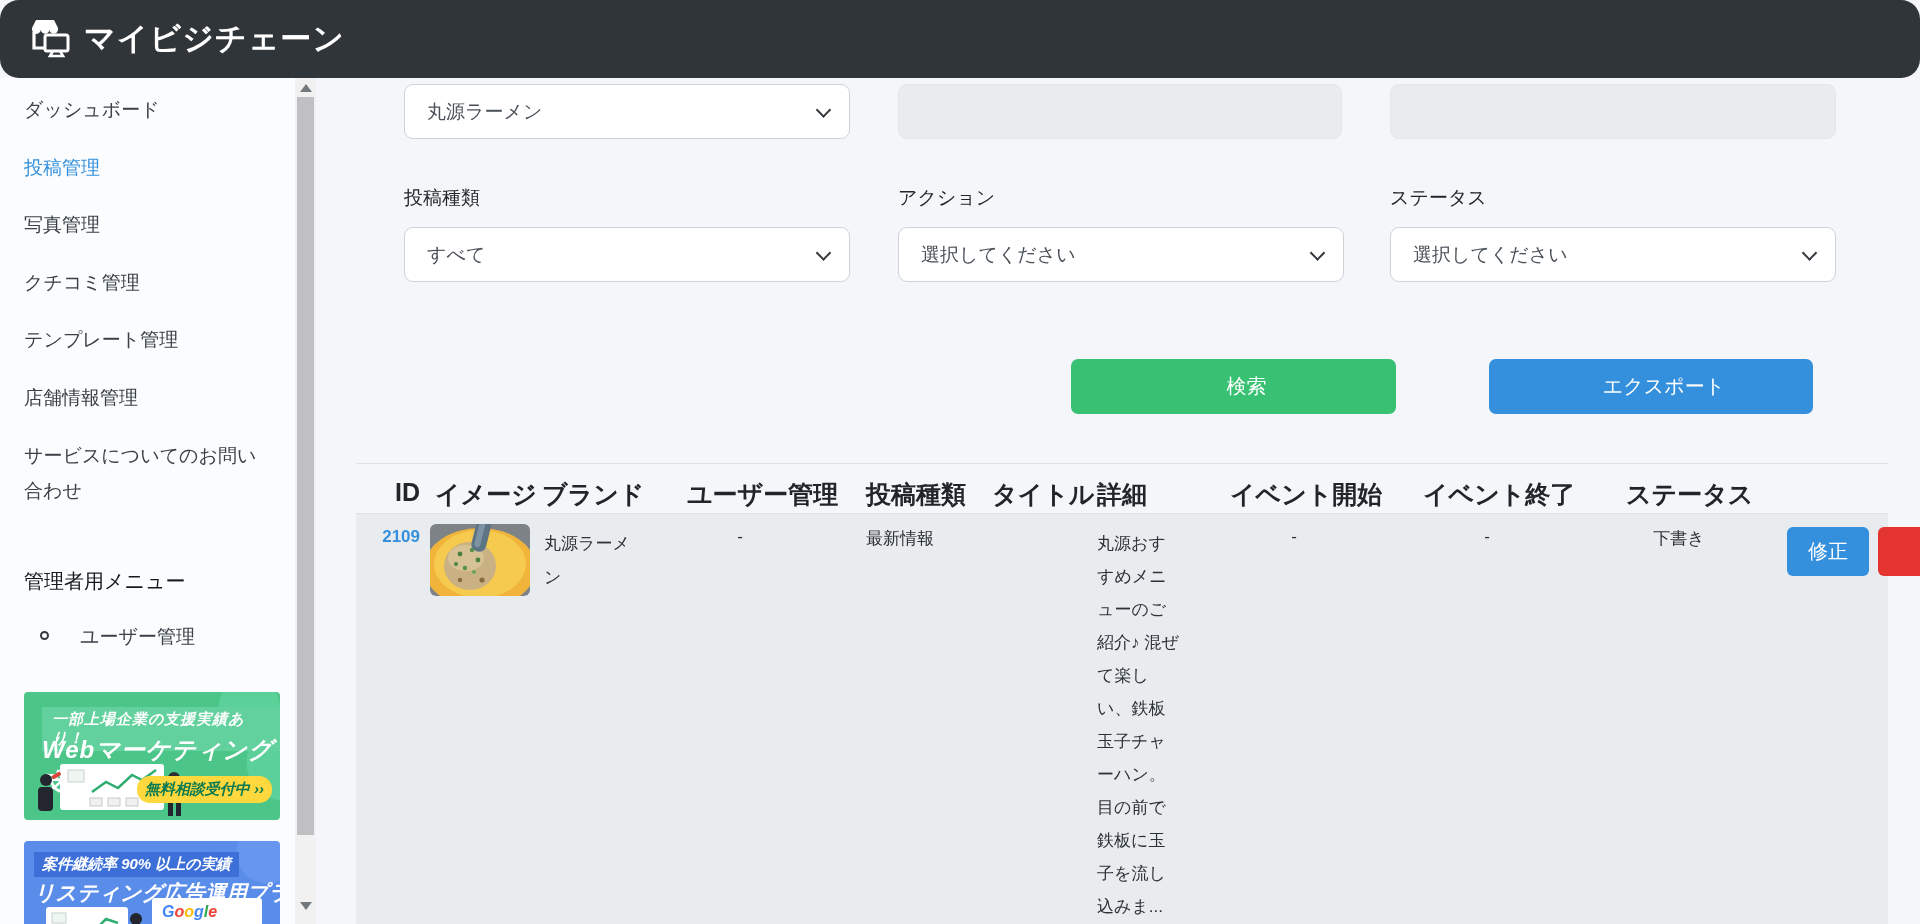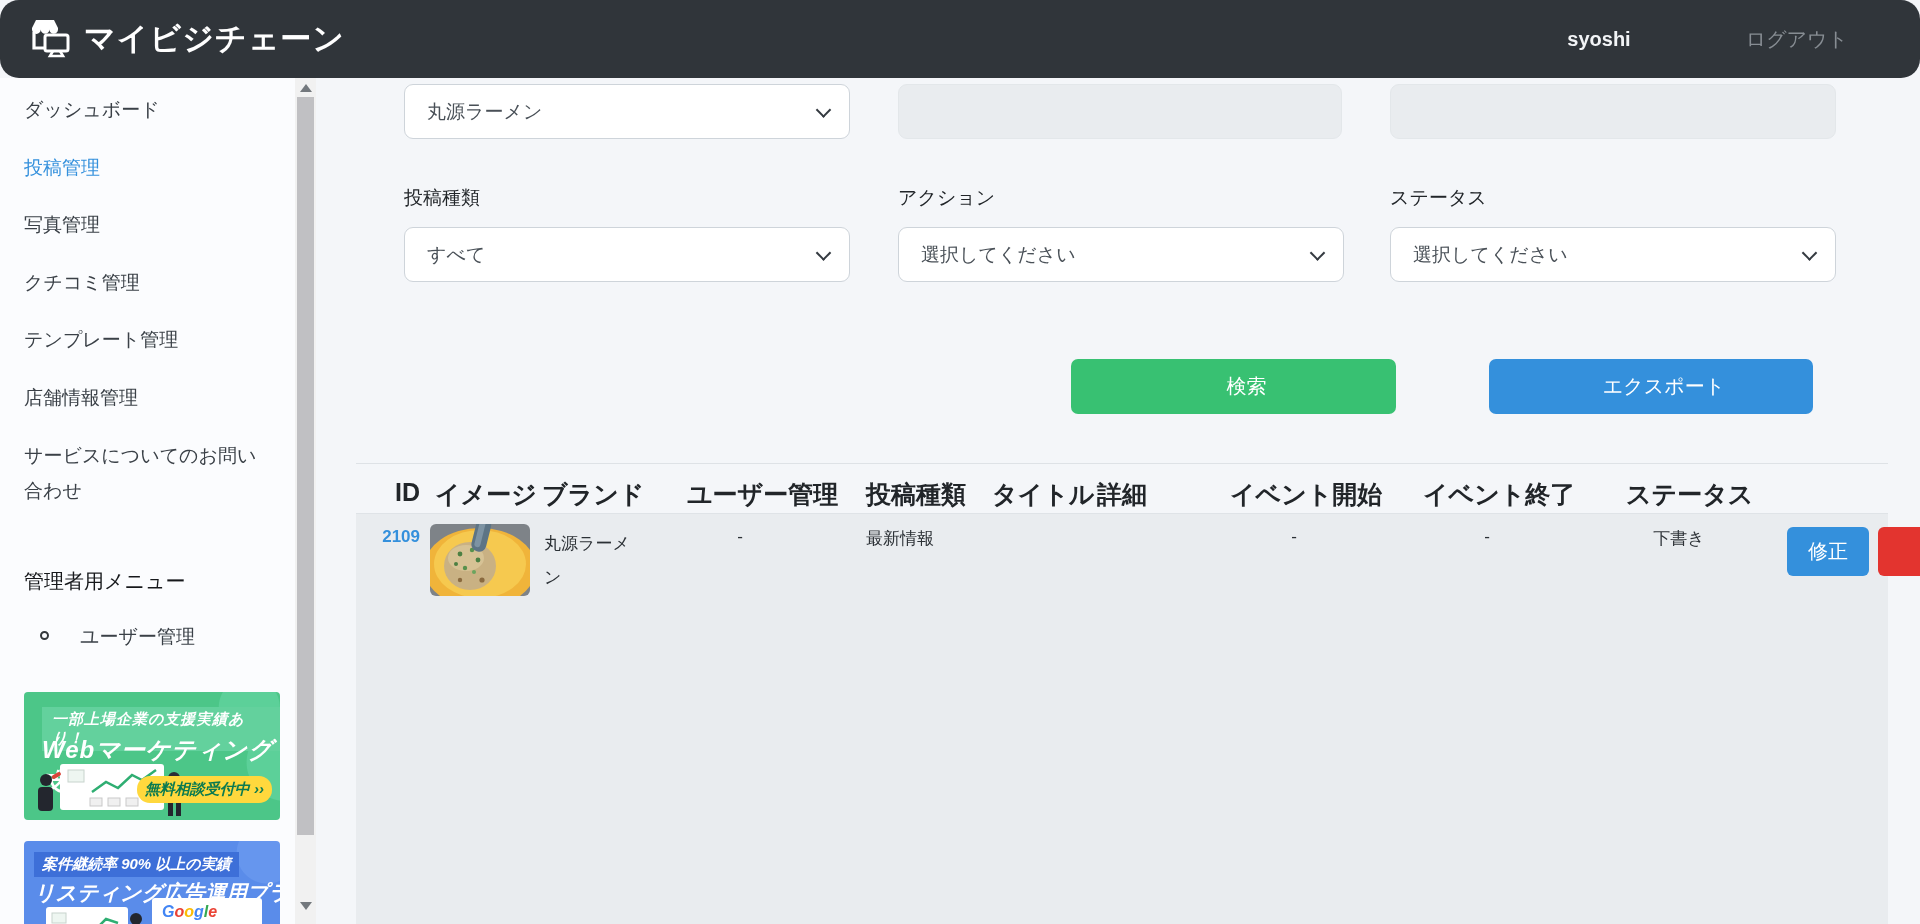--- a/index.html
+++ b/index.html
@@ -94,24 +94,20 @@
       <span>
         <svg width="44" height="42" viewBox="0 0 44 42">
           <path d="M6 16 v16 h10" fill="none" stroke="#fff" stroke-width="3.2"></path>
           <path d="M4 12 l4-8 h18 l4 8 v1.5 a4.3 4.3 0 0 1 -8.6 0 a4.3 4.3 0 0 1 -8.6 0 a4.3 4.3 0 0 1 -8.8 0 z" fill="#fff"></path>
           <rect x="17" y="19" width="23" height="16" rx="2" fill="none" stroke="#fff" stroke-width="3"></rect>
           <path d="M25 35 l-3 5 h13 l-3 -5" fill="none" stroke="#fff" stroke-width="2.6"></path>
         </svg>
       </span>
       <span class="brand-text">マイビジチェーン</span>
     </div>
-    <div class="topbar-right">
-      <span class="username">syoshi</span>
-      <span class="logout">ログアウト</span>
-    </div>
   </header>
 
   <aside class="sidebar">
     <div class="side-item" style="top:19px">ダッシュボード</div>
     <div class="side-item active" style="top:77px">投稿管理</div>
     <div class="side-item" style="top:134px">写真管理</div>
     <div class="side-item" style="top:192px">クチコミ管理</div>
     <div class="side-item" style="top:249px">テンプレート管理</div>
     <div class="side-item" style="top:307px">店舗情報管理</div>
     <div class="side-item wrap" style="top:360px">サービスについてのお問い合わせ</div>
@@ -227,20 +223,21 @@
             <circle cx="30" cy="56" r="2.2" fill="#8a6a3f"></circle>
           <rect x="44" y="-6" width="15" height="34" rx="7" fill="#5d7485" transform="rotate(14 52 10)"></rect>
           <rect x="47" y="-6" width="6" height="30" rx="3" fill="#7d93a3" transform="rotate(14 52 10)"></rect>
         </svg>
       </span>
 
       <span class="td cell-brand">丸源ラーメン</span>
       <span class="td dash" style="left:384px;">-</span>
       <span class="td" style="left:510px;">最新情報</span>
       <span class="td" style="left:636px;"></span>
+      <span class="td cell-detail">丸源おすすめメニューのご紹介♪ 混ぜて楽しい、鉄板玉子チャーハン。目の前で鉄板に玉子を流し込みま...</span>
       <span class="td dash" style="left:938px;">-</span>
       <span class="td dash" style="left:1131px;">-</span>
       <span class="td dash" style="left:1323px;">下書き</span>
 
       <button class="row-btn btn-edit">修正</button>
       <button class="row-btn btn-del"></button>
     </div>
   </div>
 
 </div>

